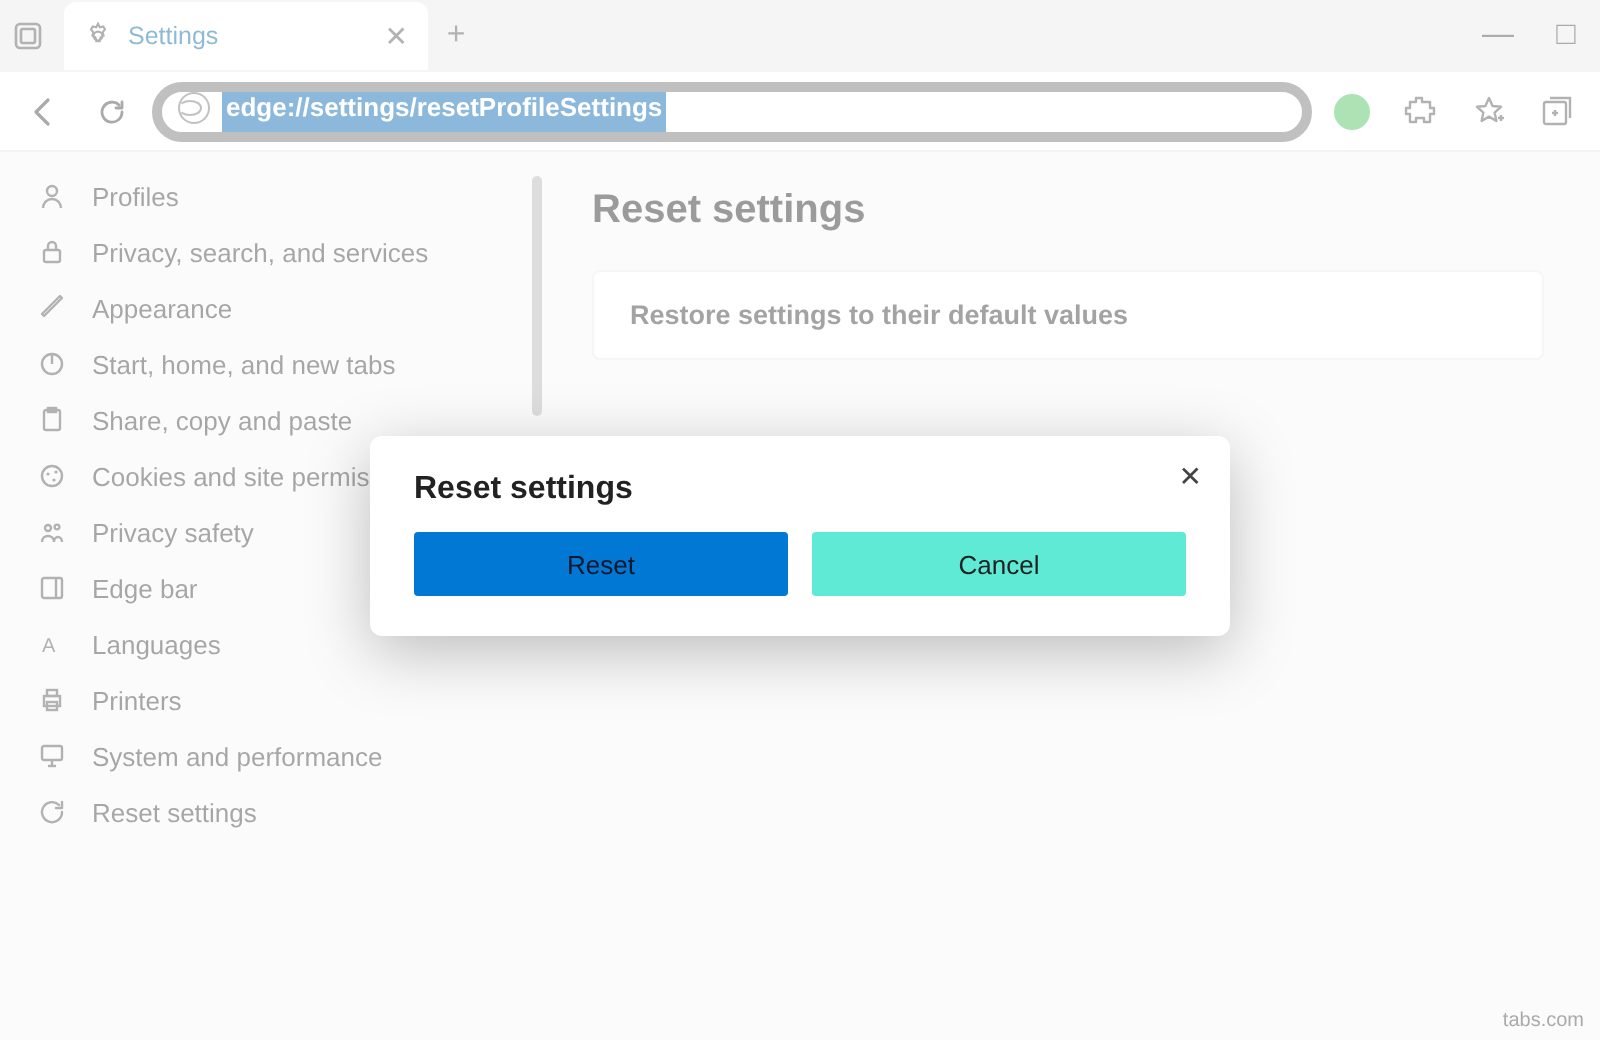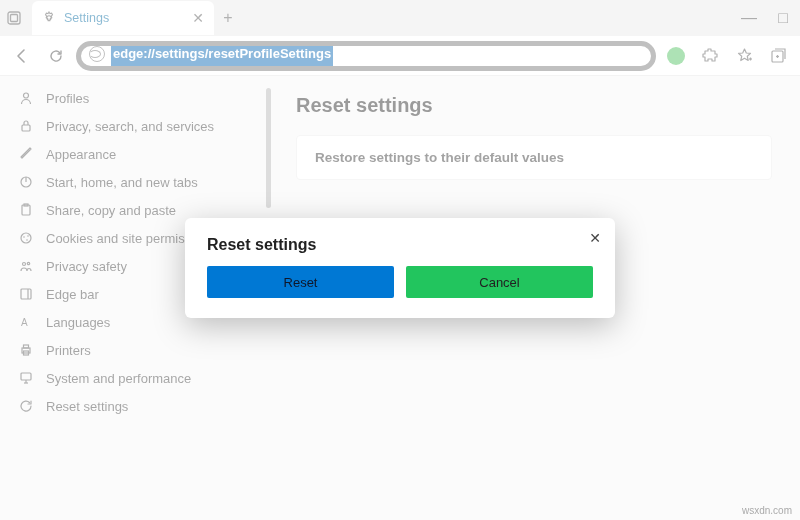--- a/index.html
+++ b/index.html
@@ -38,21 +38,21 @@
   .card { background:#fff; border:1px solid #eaeaea; border-radius:4px; padding:14px 18px; font-size:13.5px; font-weight:600; color:#333; }
 
   .overlay { position:absolute; inset:0; background:rgba(255,255,255,0.55); display:flex; align-items:flex-start; justify-content:center; padding-top:218px; }
   .dialog { width:430px; background:#fff; border-radius:6px; box-shadow:0 8px 32px rgba(0,0,0,0.25); padding:18px 22px 20px 22px; position:relative; }
   .dialog h2 { font-size:16px; font-weight:600; color:#222; margin-bottom:12px; }
   .dialog .x { position:absolute; top:12px; right:14px; color:#444; font-size:14px; }
   .dialog p { font-size:12.5px; color:#666; line-height:1.45; margin-bottom:18px; }
   .dialog .btns { display:flex; gap:12px; }
   .dialog button { flex:1; height:32px; font-size:13px; border:none; border-radius:2px; cursor:pointer; }
   .btn-primary { background:#0078d4; color:#0f172a; }
-  .btn-secondary { background:#22c55e; color:#222; }
+  .btn-secondary { background:#5eead4; color:#222; }
 
   .watermark { position:absolute; bottom:4px; right:8px; font-size:10px; color:#aaa; }
   svg { display:block; }
 </style>
 </head>
 <body>
 
 <div class="titlebar">
   <div class="tb-btn">
     <svg width="14" height="14" viewBox="0 0 14 14">
@@ -248,13 +248,13 @@
   <div class="dialog">
     <h2>Reset settings</h2>
     <div class="x">✕</div>
     <div class="btns">
       <button class="btn-primary">Reset</button>
       <button class="btn-secondary">Cancel</button>
     </div>
   </div>
 </div>
 
-<div class="watermark">wsxdn.com</div>
+<div class="watermark">tabs.com</div>
 
 </body></html>

